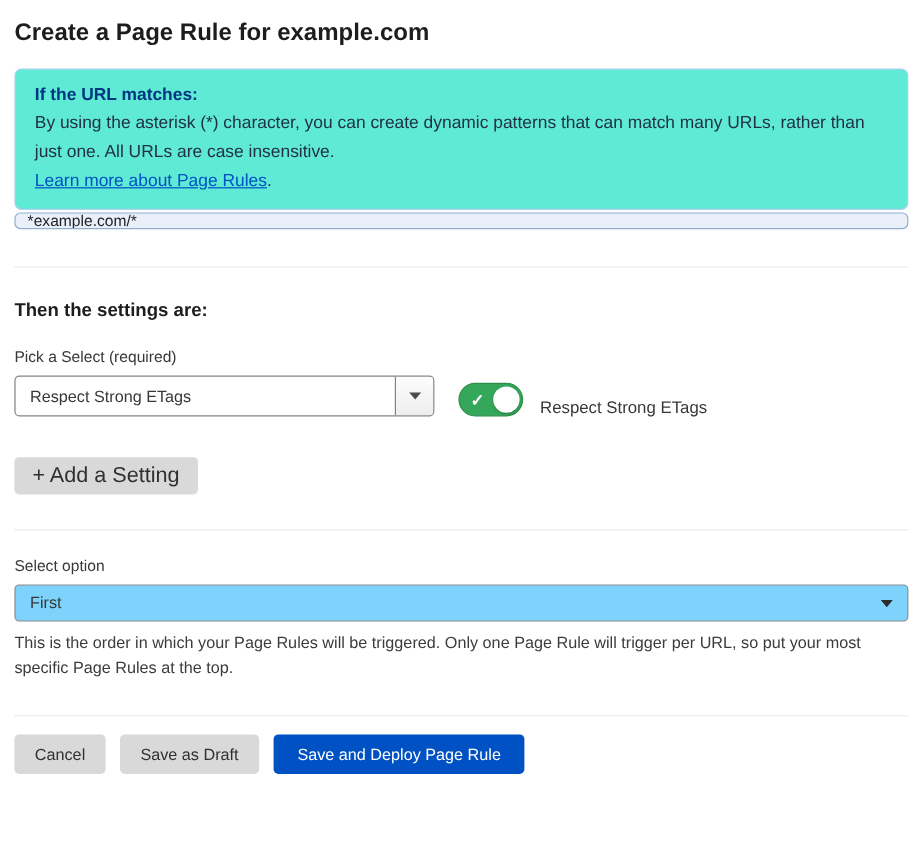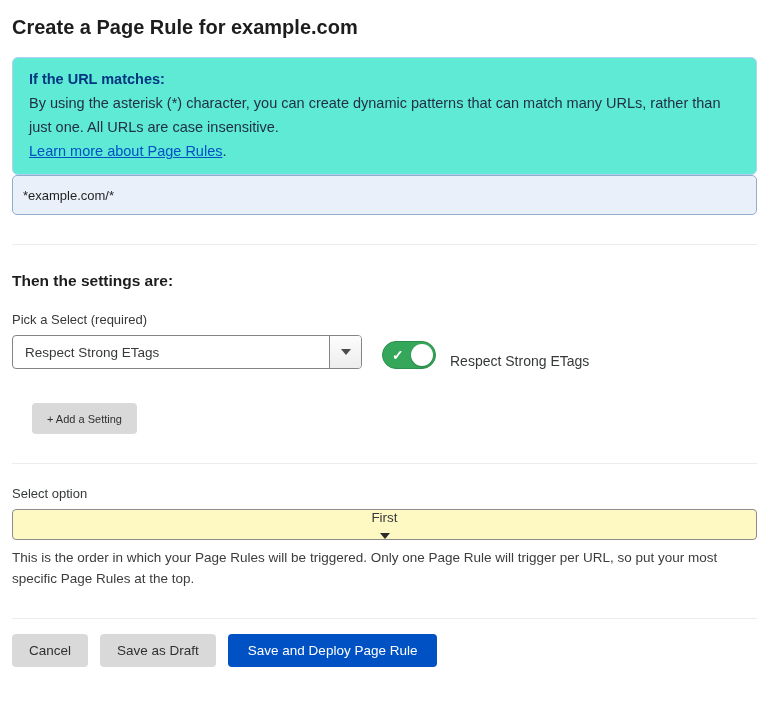--- a/index.html
+++ b/index.html
@@ -33,21 +33,21 @@
   .info-link-suffix { color: #223047; }
 
   .field-label {
     font-size: 13px;
     color: #36393a;
     margin: 22px 0 7px 0;
   }
 
   .url-input {
     width: 745px;
-    height: 40px;
+    height: 14px;
     background: #e9f0fa;
     border: 1px solid #92aecd;
     border-radius: 5px;
     padding: 0 10px;
     font-size: 13px;
     color: #1f2023;
     font-family: "Liberation Sans", sans-serif;
     outline: none;
   }
 
@@ -135,39 +135,37 @@
     color: #36393a;
   }
 
   .add-setting-btn {
     margin-top: 34px;
     height: 31px;
     padding: 0 15px;
     background: #d9d9d9;
     border: none;
     border-radius: 4px;
-    font-size: 11px;
+    font-size: 18px;
     color: #303030;
     font-family: "Liberation Sans", sans-serif;
     cursor: pointer;
-    margin-left: 20px;
   }
 
   .order-select {
     width: 745px;
     height: 31px;
     border: 1px solid #8c8c8c;
     border-radius: 4px;
-    background: #fef9c3;
+    background: #7dd3fc;
     display: flex;
     align-items: center;
     padding: 0 12px;
     cursor: pointer;
     margin-top: 8px;
-    flex-direction: column;
   }
   .order-select-text {
     flex: 1;
     font-size: 13.5px;
     color: #36393a;
   }
   .order-caret {
     width: 0; height: 0;
     border-left: 5px solid transparent;
     border-right: 5px solid transparent;

